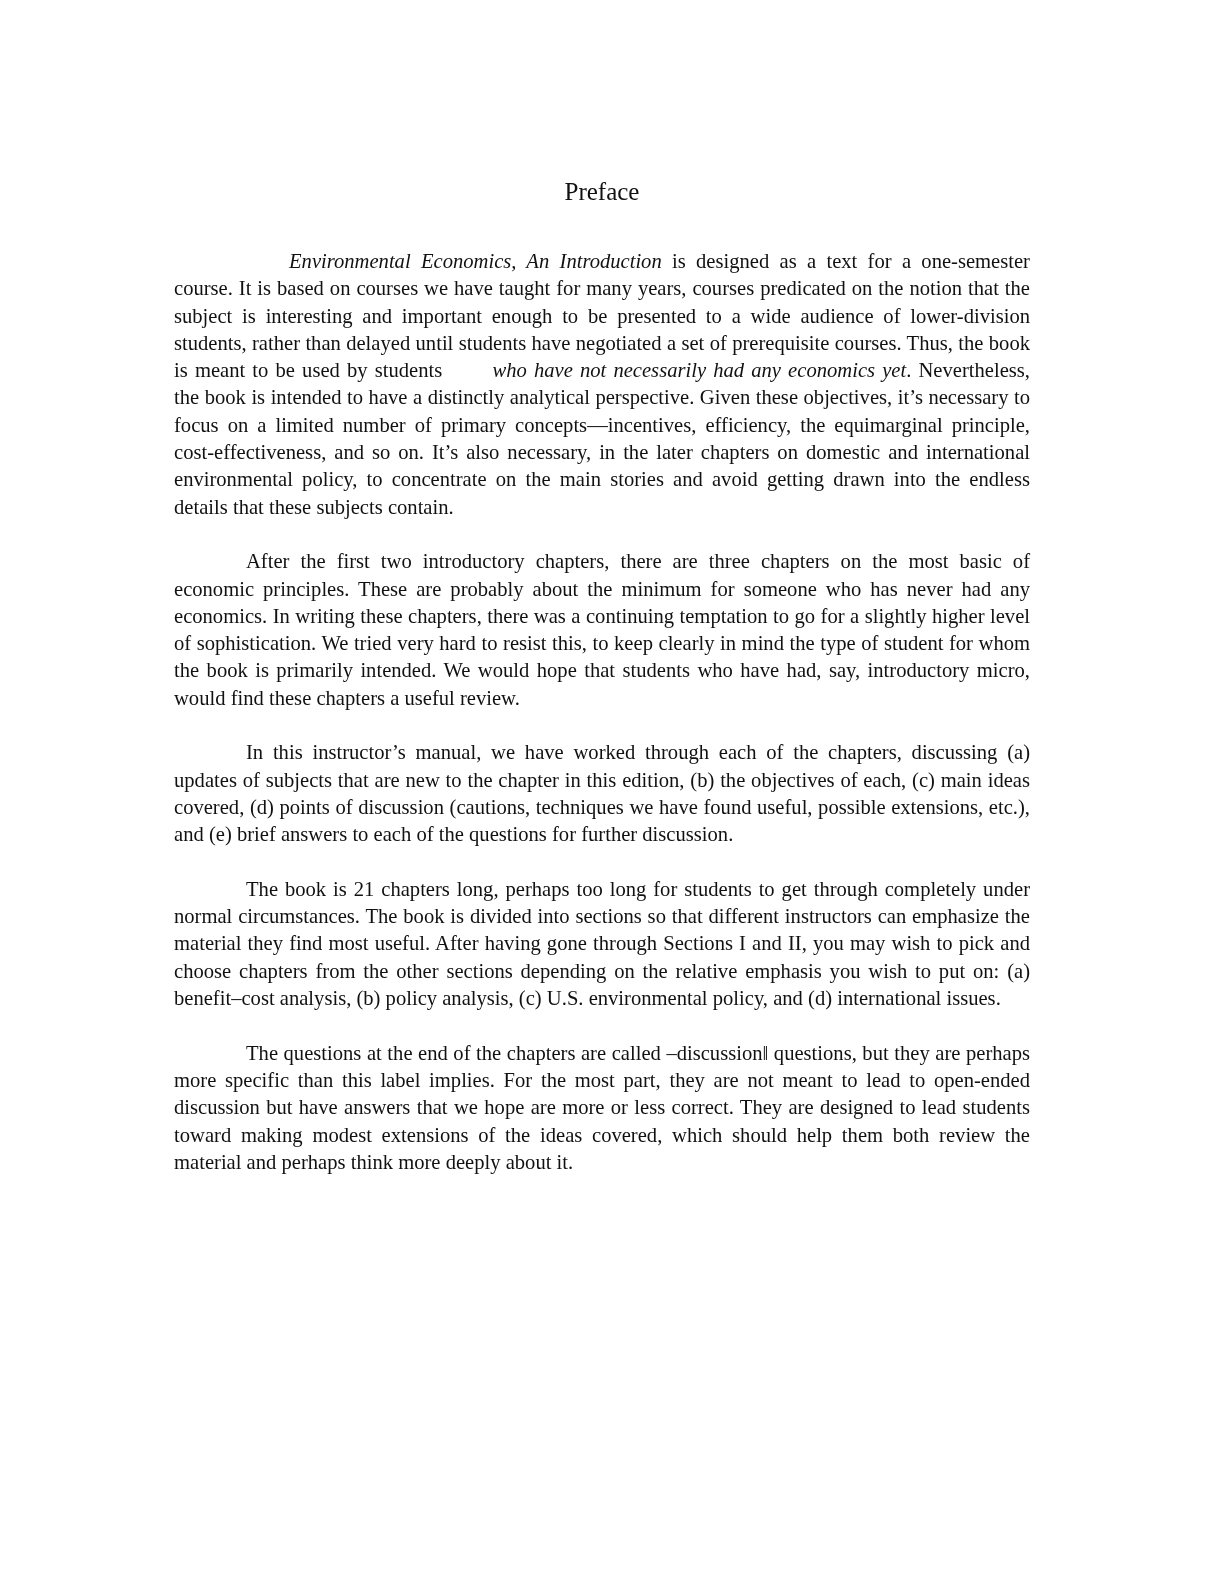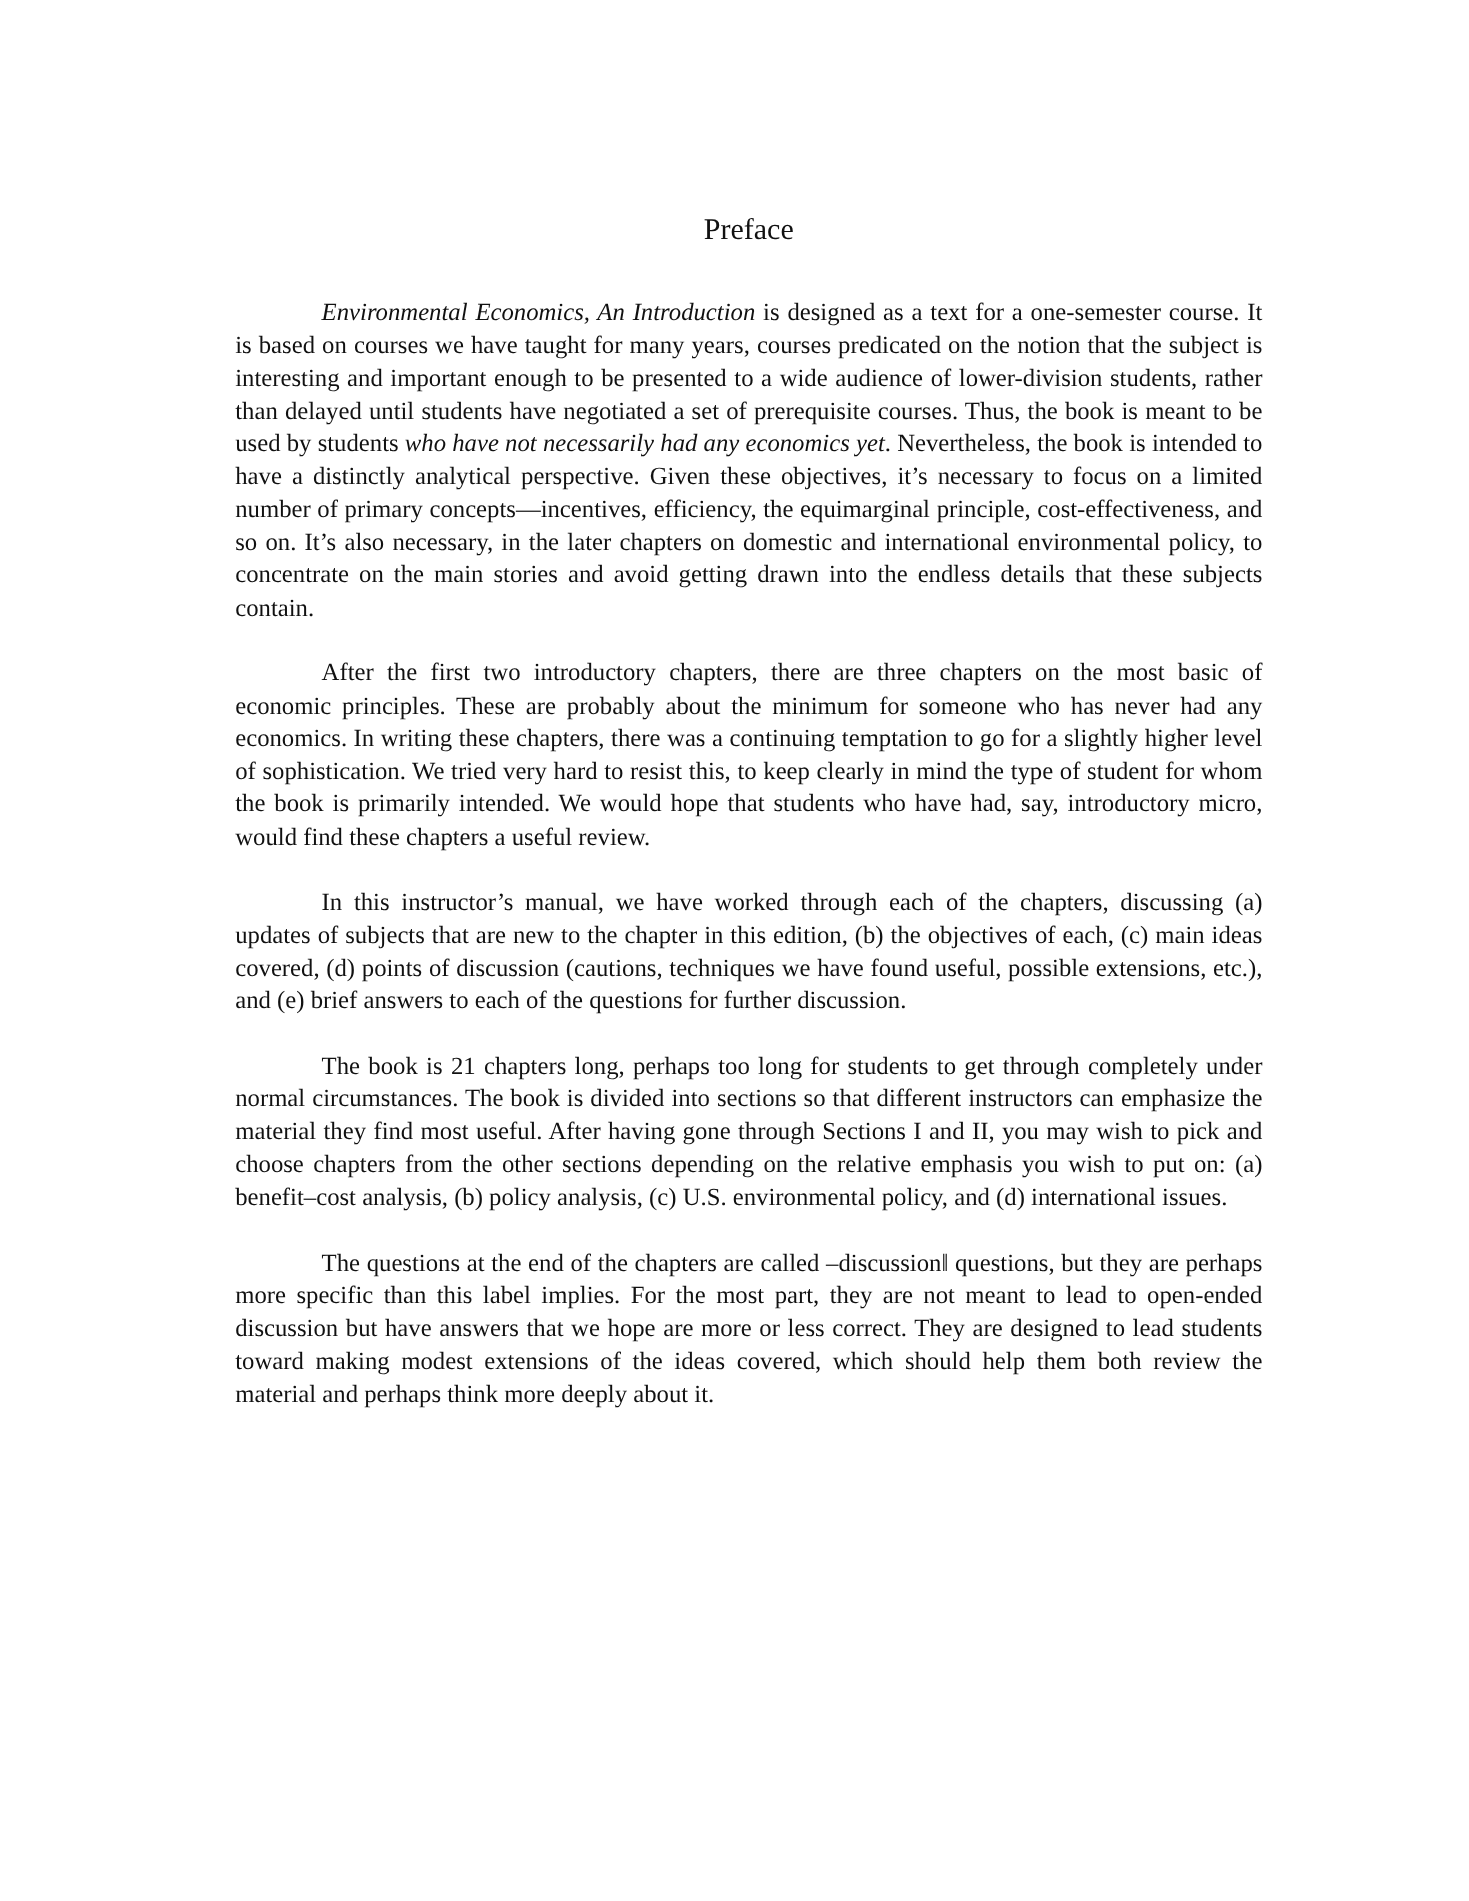--- a/index.html
+++ b/index.html
@@ -10,40 +10,41 @@
     body {
       width: 1224px;
       height: 1584px;
       position: relative;
       overflow: hidden;
       font-family: "Liberation Serif", "DejaVu Serif", serif;
       color: #111111;
     }
     .page {
       position: absolute;
-      left: 196px;
+      left: 174px;
       top: 172px;
       width: 856px;
     }
     .title {
       text-align: center;
       font-size: 25px;
       line-height: 40px;
       margin: 0 0 36px 0;
       font-weight: normal;
     }
     .para {
       margin: 0 0 27.3px 0;
       font-size: 20.6px;
       line-height: 27.3px;
       text-align: justify;
       text-indent: 72px;
     }
     .para em {
       font-style: italic;
+      margin-left: 43px;
     }
   </style>
 </head>
 <body>
 
 <div class="page">
   <h1 class="title">Preface</h1>
 
   <p class="para"><em>Environmental Economics, An Introduction</em><span> is designed as a text for a one-semester course. It is based on courses we have taught for many years, courses predicated on the notion that the subject is interesting and important enough to be presented to a wide audience of lower-division students, rather than delayed until students have negotiated a set of prerequisite courses. Thus, the book is meant to be used by students </span><em>who have not necessarily had any economics yet</em><span>. Nevertheless, the book is intended to have a distinctly analytical perspective. Given these objectives, it’s necessary to focus on a limited number of primary concepts—incentives, efficiency, the equimarginal principle, cost-effectiveness, and so on. It’s also necessary, in the later chapters on domestic and international environmental policy, to concentrate on the main stories and avoid getting drawn into the endless details that these subjects contain.</span></p>
   <p class="para"><span>After the first two introductory chapters, there are three chapters on the most basic of economic principles. These are probably about the minimum for someone who has never had any economics. In writing these chapters, there was a continuing temptation to go for a slightly higher level of sophistication. We tried very hard to resist this, to keep clearly in mind the type of student for whom the book is primarily intended. We would hope that students who have had, say, introductory micro, would find these chapters a useful review.</span></p>

